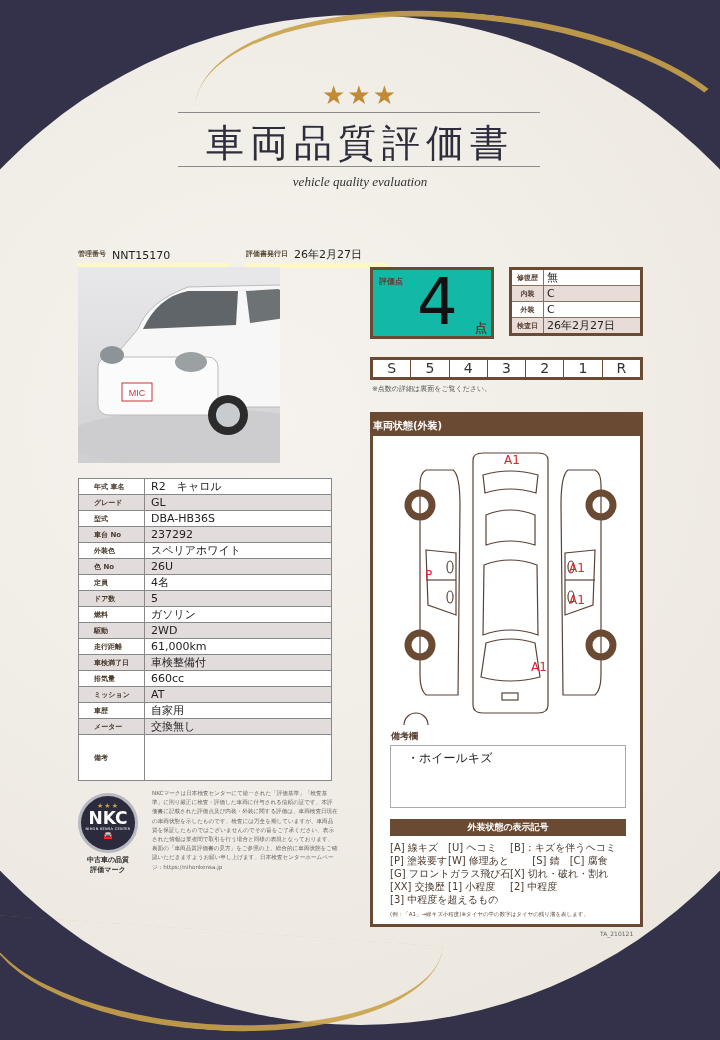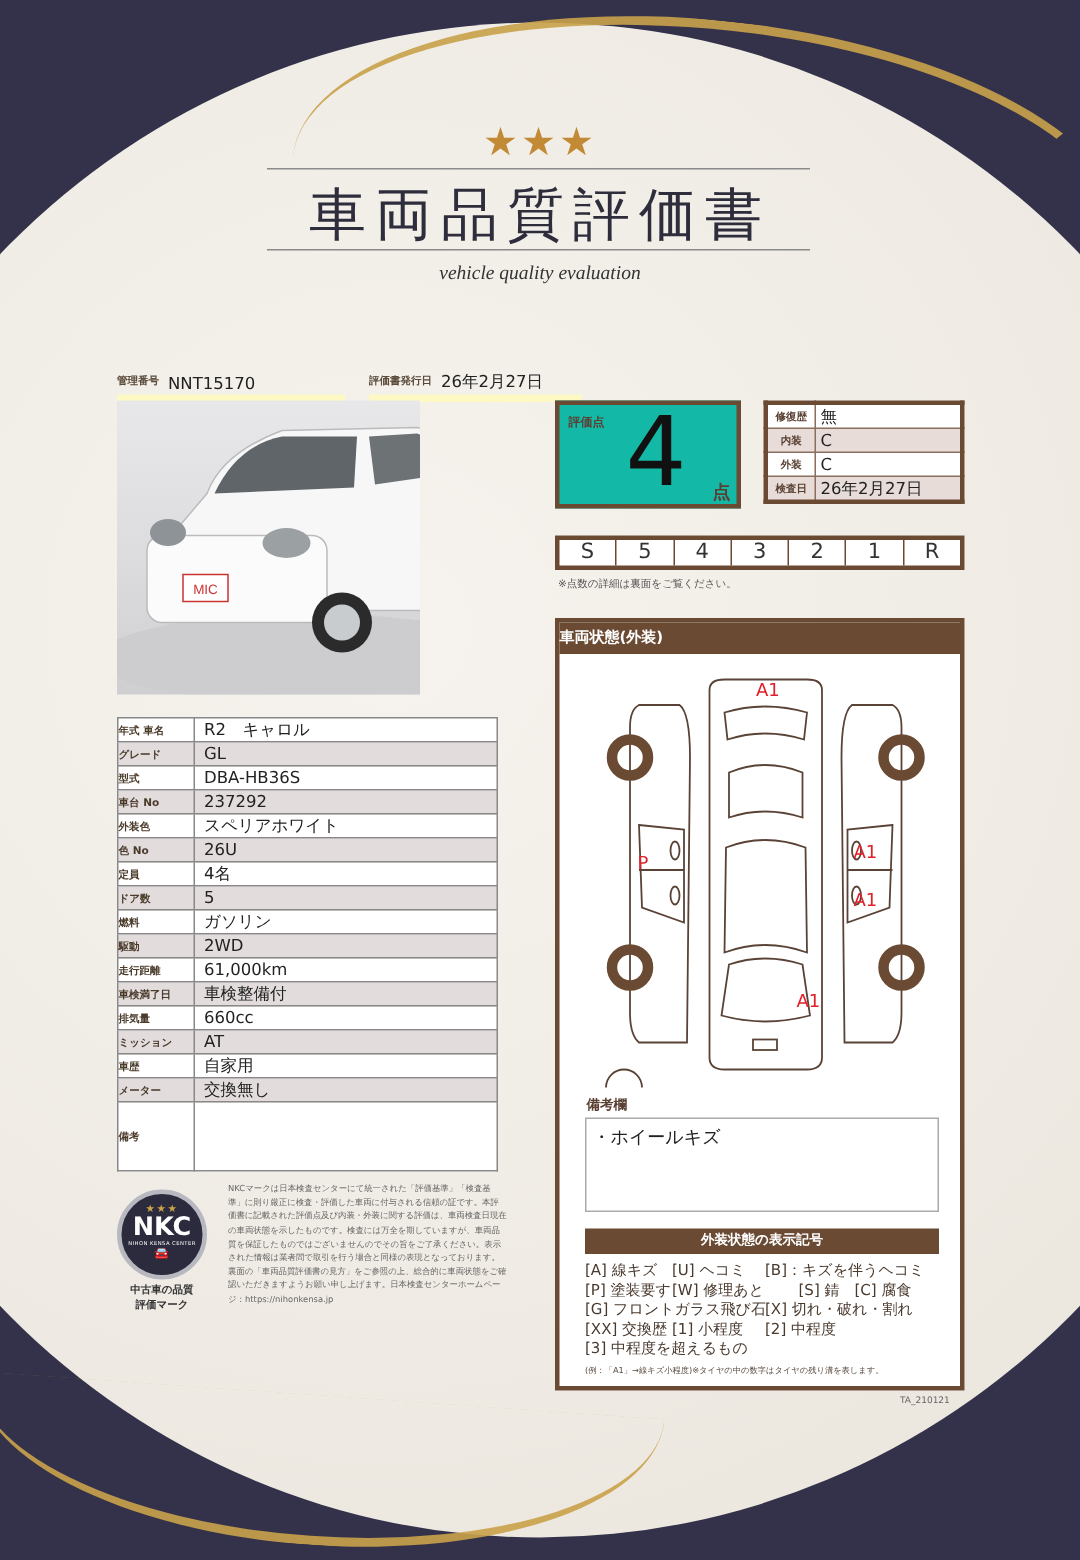--- a/index.html
+++ b/index.html
@@ -38,40 +38,40 @@
   .subtitle { left: 0; width: 720px; top: 174px; text-align: center; font-family: Liberation Serif, serif; font-style: italic; font-size: 13px; color: #333; }
 
   .meta-field { top: 250px; height: 18px; border-bottom: 5px solid #fef9c3; font-size: 11px; display: flex; align-items: flex-end; gap: 6px; padding-bottom: 1px; }
   .meta-label { font-size: 7px; color: #5a4a3a; font-weight: bold; margin-bottom: 3px; }
 
   .photo { left: 78px; top: 267px; width: 202px; height: 196px; overflow: hidden; background: linear-gradient(#e8e8ea 0%, #dcdcde 55%, #cfcfd2 100%); }
 
   
   .spec { left: 78px; top: 478px; width: 254px; border: 1px solid #777; border-collapse: collapse; background: #fff; }
   .spec td { border: 1px solid #888; height: 16px; font-size: 11px; padding: 0 6px; }
-  .spec td.lab { width: 51px; font-size: 7px; font-weight: bold; color: #4b3b2b; padding-left: 0; }
+  .spec td.lab { width: 66px; font-size: 7px; font-weight: bold; color: #4b3b2b; padding-left: 15px; }
   .spec tr:nth-child(even) td { background: #e2dcdd; }
   .spec tr.tall td { height: 46px; background: #fff; }
 
   
   .score-box { left: 370px; top: 267px; width: 124px; height: 72px; border: 3px solid #6b4a33; background: #14b8a6; }
   .info-tbl { left: 509px; top: 267px; width: 134px; border: 3px solid #6b4a33; border-collapse: collapse; background: #fff; }
   .info-tbl td { border: 1px solid #8b6e5b; height: 16px; font-size: 11px; padding: 0 3px; }
   .info-tbl td.lab { width: 33px; font-size: 7px; font-weight: bold; color: #5a4033; text-align: center; }
   .info-tbl tr:nth-child(even) td { background: #e7dcd8; }
   .scale { left: 370px; top: 357px; width: 273px; height: 23px; border: 3px solid #6b4a33; display: flex; background: #fff; }
   .scale div { flex: 1; border-right: 1px solid #6b4a33; text-align: center; font-size: 14px; line-height: 17px; color: #333; }
   .scale div:last-child { border-right: none; }
 
   
   .cond { left: 370px; top: 412px; width: 273px; height: 515px; border: 3px solid #6b4a33; background: #fff; }
   .cond-head { height: 21px; background: #6b4a33; color: #fff; font-size: 10px; font-weight: bold; text-align: left; line-height: 21px; }
   .marker { position: absolute; color: #e0202a; font-size: 12px; }
   .remarks-label { font-size: 9px; font-weight: bold; color: #5a4033; }
-  .remarks-box { border: 1px solid #aaa; background: #fff; font-size: 12px; padding: 4px 4px; }
+  .remarks-box { border: 1px solid #aaa; background: #fff; font-size: 12px; padding: 4px 16px; }
   .legend-head { background: #6b4a33; color: #fff; font-size: 9px; font-weight: bold; text-align: center; line-height: 17px; }
   .legend { font-size: 10px; color: #4a3a2e; line-height: 13px; }
   .legend .row { display: flex; }
   .legend .row span { white-space: nowrap; }
   .legend small { font-size: 5.5px; color: #5a4a3e; }
 
   
   .nkc { left: 78px; top: 793px; width: 60px; height: 60px; border-radius: 50%; background: #2c2b3d; border: 3px solid #b8b8c0; color: #fff; text-align: center; }
   .nkc .s { color: #c9a24a; font-size: 7px; margin-top: 6px; letter-spacing: 1px; }
   .nkc .t { font-weight: bold; font-size: 17px; line-height: 17px; }

